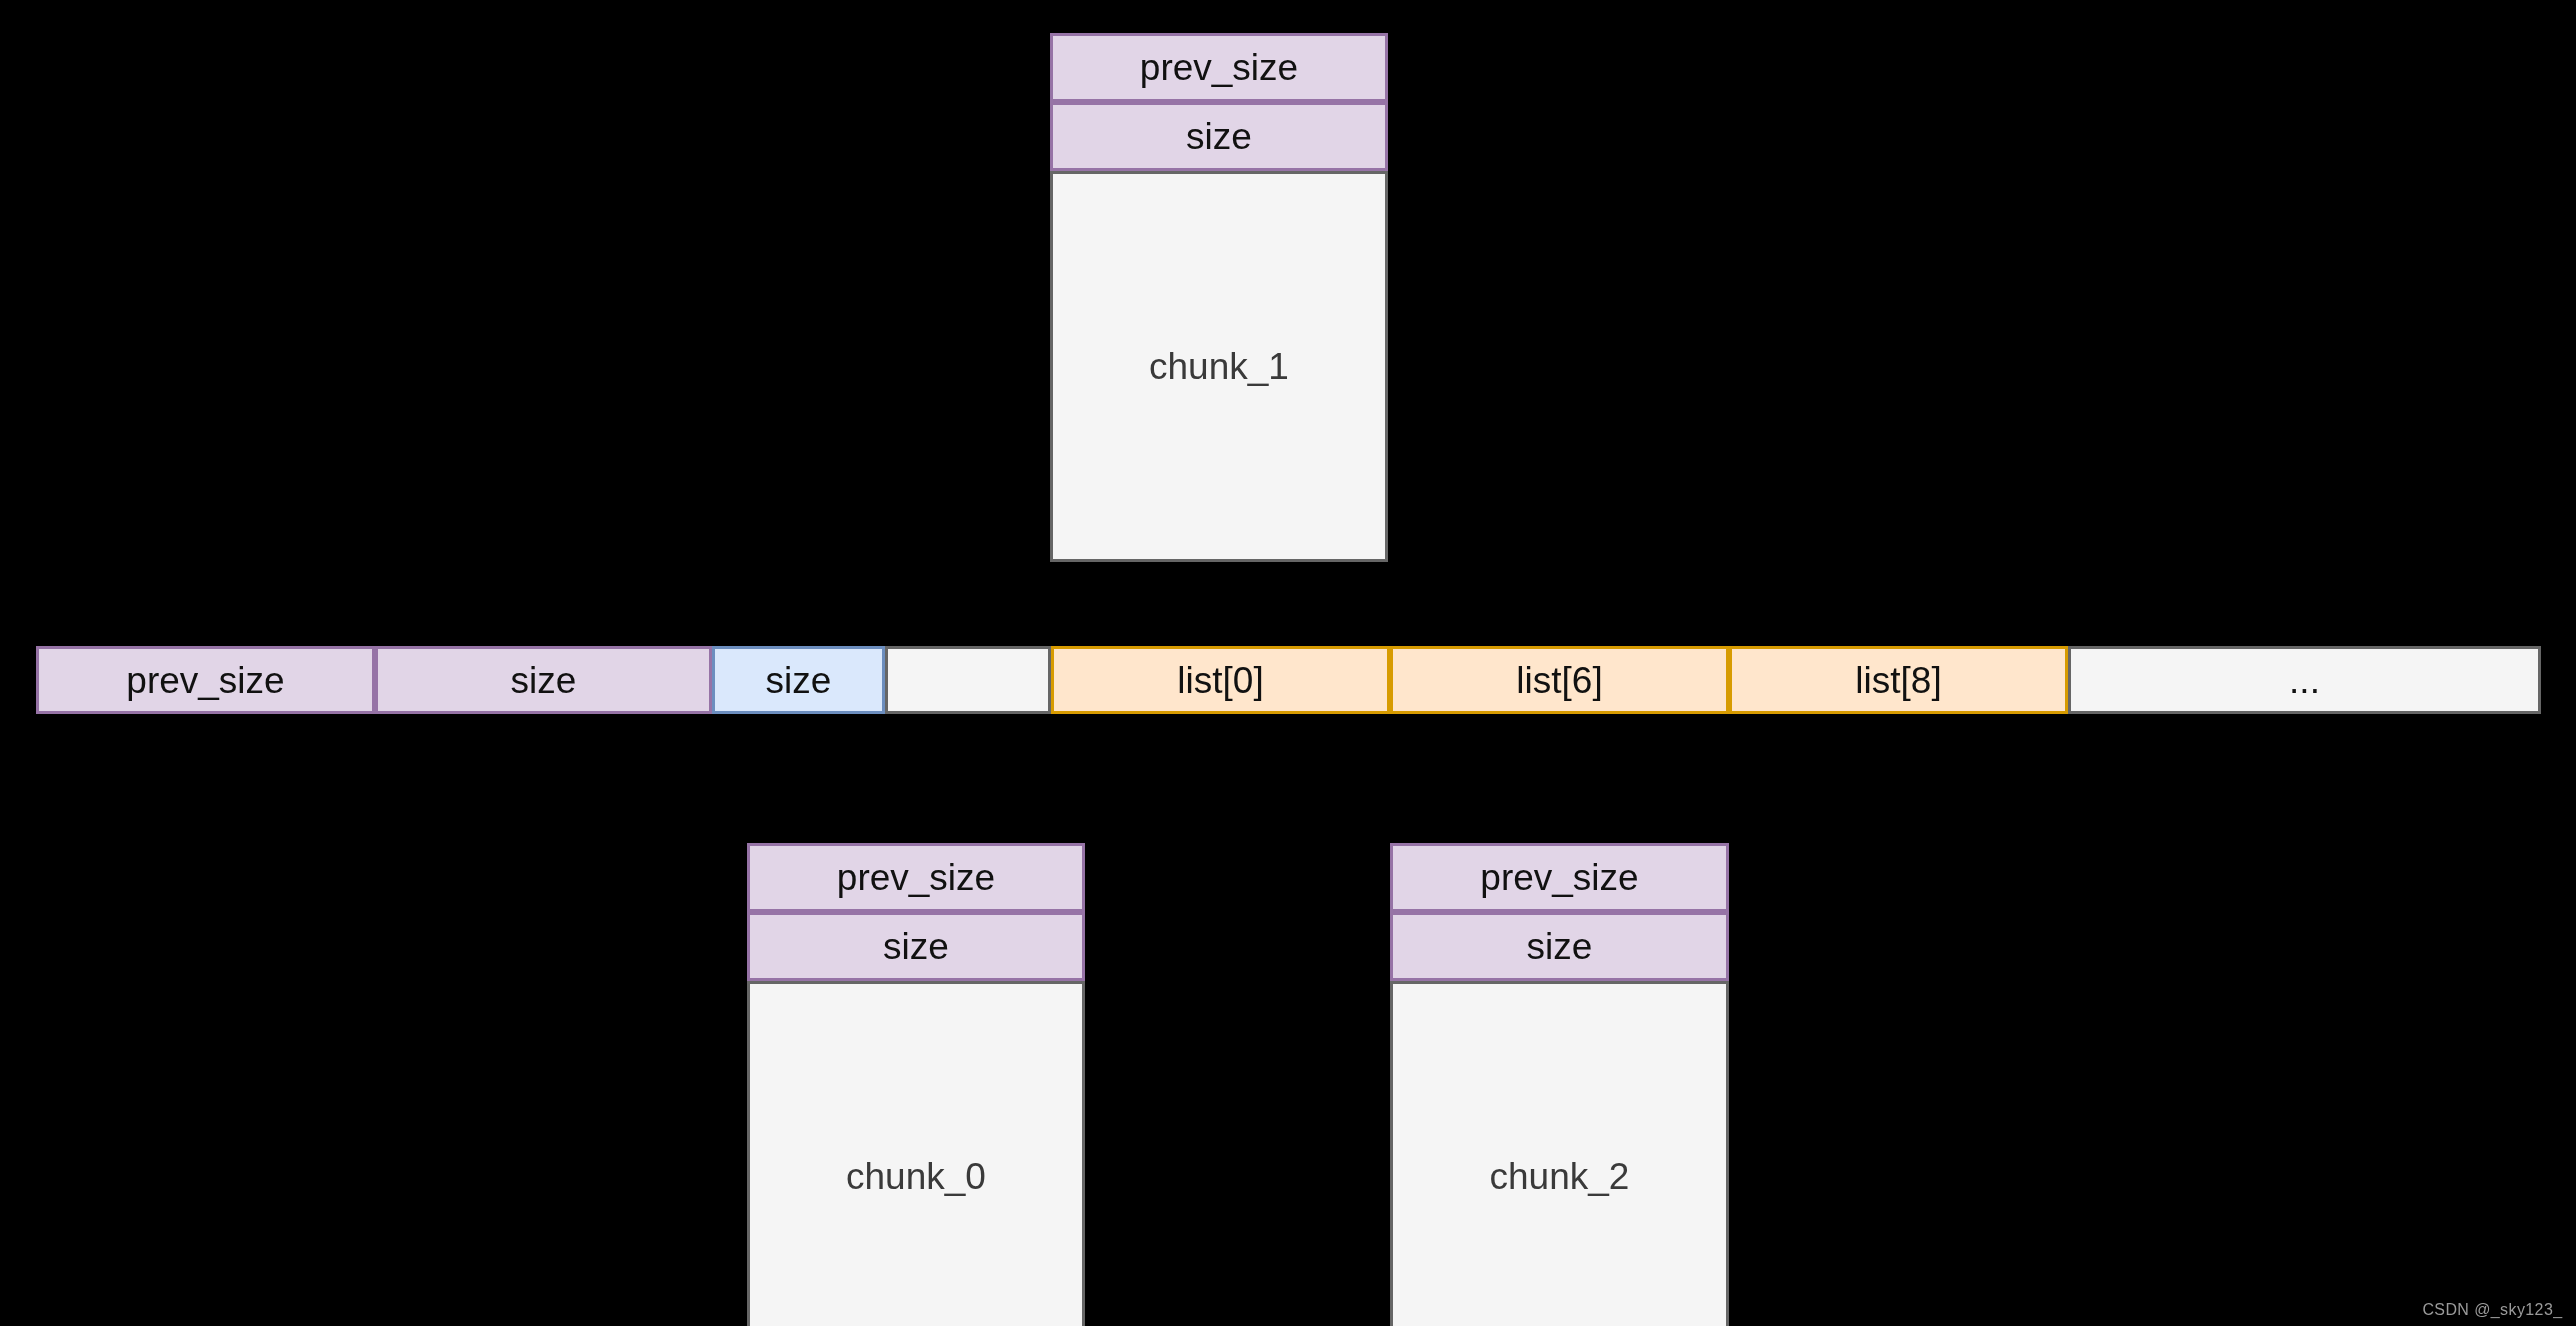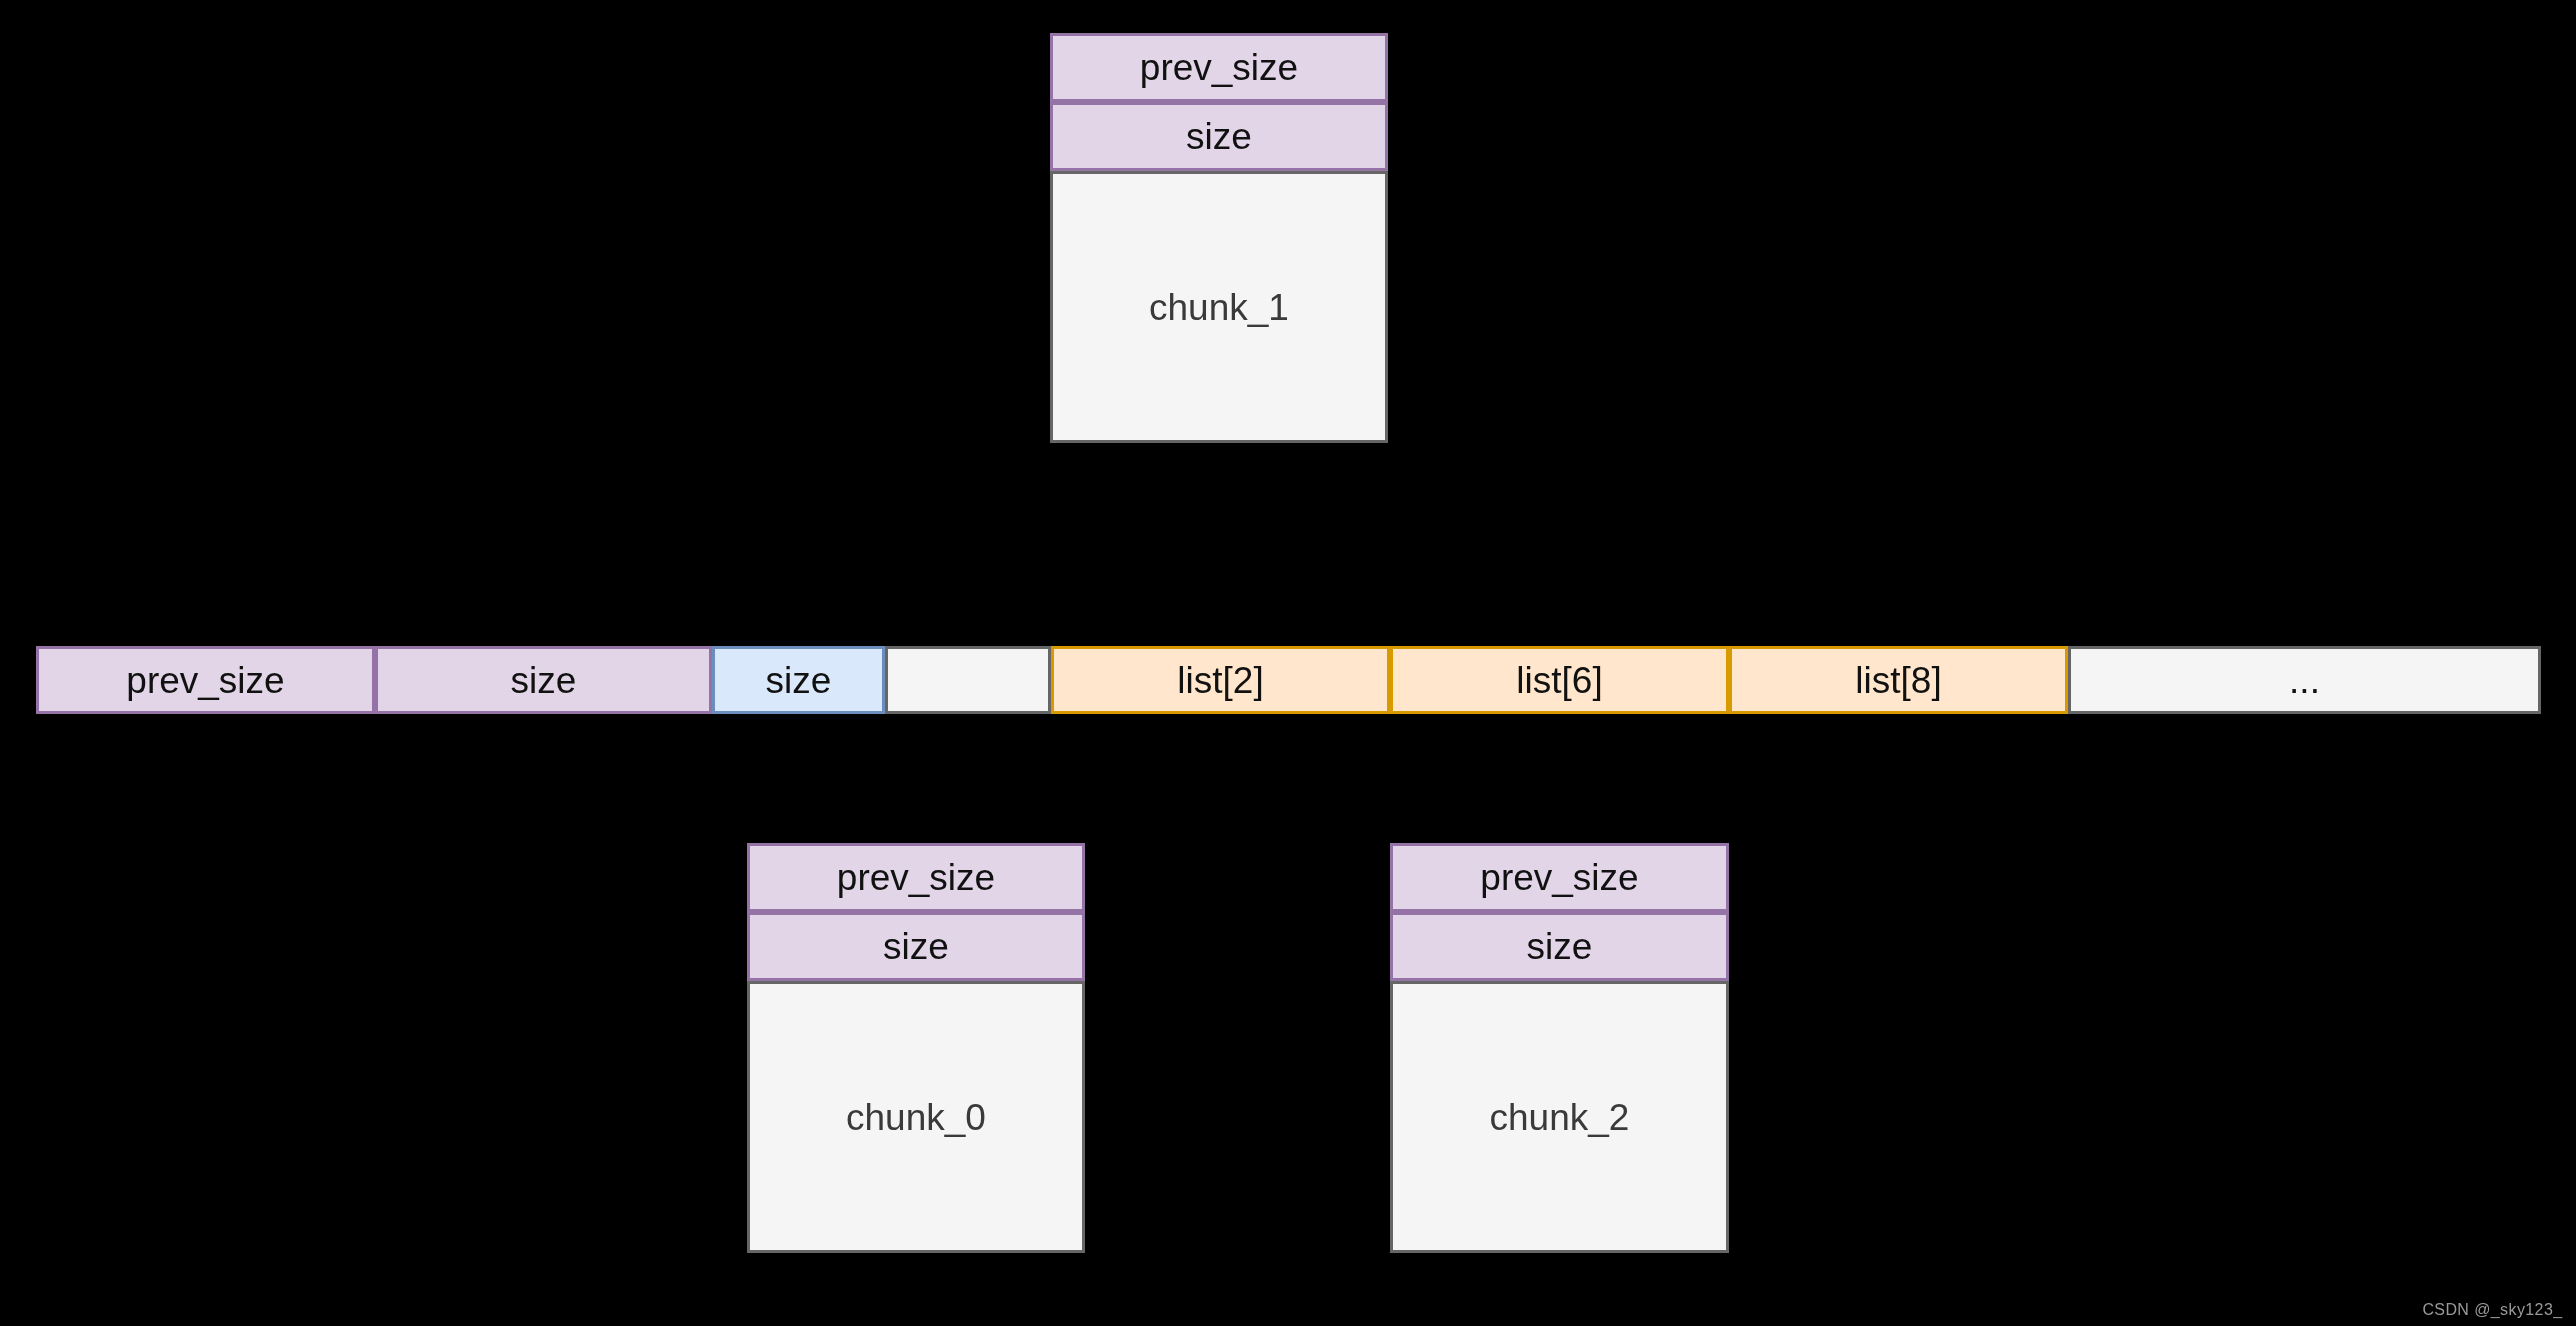--- a/index.html
+++ b/index.html
@@ -21,21 +21,21 @@
   }
   .purple{background:var(--purple-fill,#e1d5e7);border:3.4px solid var(--purple-stroke,#9673a6);}
   .blue  {background:var(--blue-fill,#dae8fc);  border:3.4px solid var(--blue-stroke,#6c8ebf);}
   .orange{background:var(--orange-fill,#ffe6cc);border:3.4px solid var(--orange-stroke,#d79b00);}
   .plain {background:var(--plain-fill,#f5f5f5); border:3.4px solid var(--plain-stroke,#666666);}
 
   
   .chunk-box{position:absolute;display:flex;flex-direction:column;}
   .chunk-box .field{width:100%;height:69px;flex:0 0 auto;}
   .chunk-box .body{
-    width:100%;height:272px;flex:0 0 auto;
+    width:100%;height:391px;flex:0 0 auto;
     color:var(--body-text,#3a3a3a);
   }
   #chunk-box-1{left:1050px;top:33px;width:338px;}
   #chunk-box-0{left:747px; top:843px;width:338px;}
   #chunk-box-2{left:1390px;top:843px;width:339px;}
 
   
   .row-cell{position:absolute;top:646px;height:68px;}
   .rc0{left:36px;  width:339px;}
   .rc1{left:375px; width:337px;}
@@ -61,21 +61,21 @@
     <div class="cell field purple">prev_size</div>
     <div class="cell field purple">size</div>
     <div class="cell body plain">chunk_1</div>
   </div>
 
   <div>
     <div class="cell row-cell rc0 purple">prev_size</div>
     <div class="cell row-cell rc1 purple">size</div>
     <div class="cell row-cell rc2 blue">size</div>
     <div class="cell row-cell rc3 plain"></div>
-    <div class="cell row-cell rc4 orange">list[2]</div>
+    <div class="cell row-cell rc4 orange">list[0]</div>
     <div class="cell row-cell rc5 orange">list[6]</div>
     <div class="cell row-cell rc6 orange">list[8]</div>
     <div class="cell row-cell rc7 plain">...</div>
   </div>
 
   <div class="chunk-box" id="chunk-box-0">
     <div class="cell field purple">prev_size</div>
     <div class="cell field purple">size</div>
     <div class="cell body plain">chunk_0</div>
   </div>

